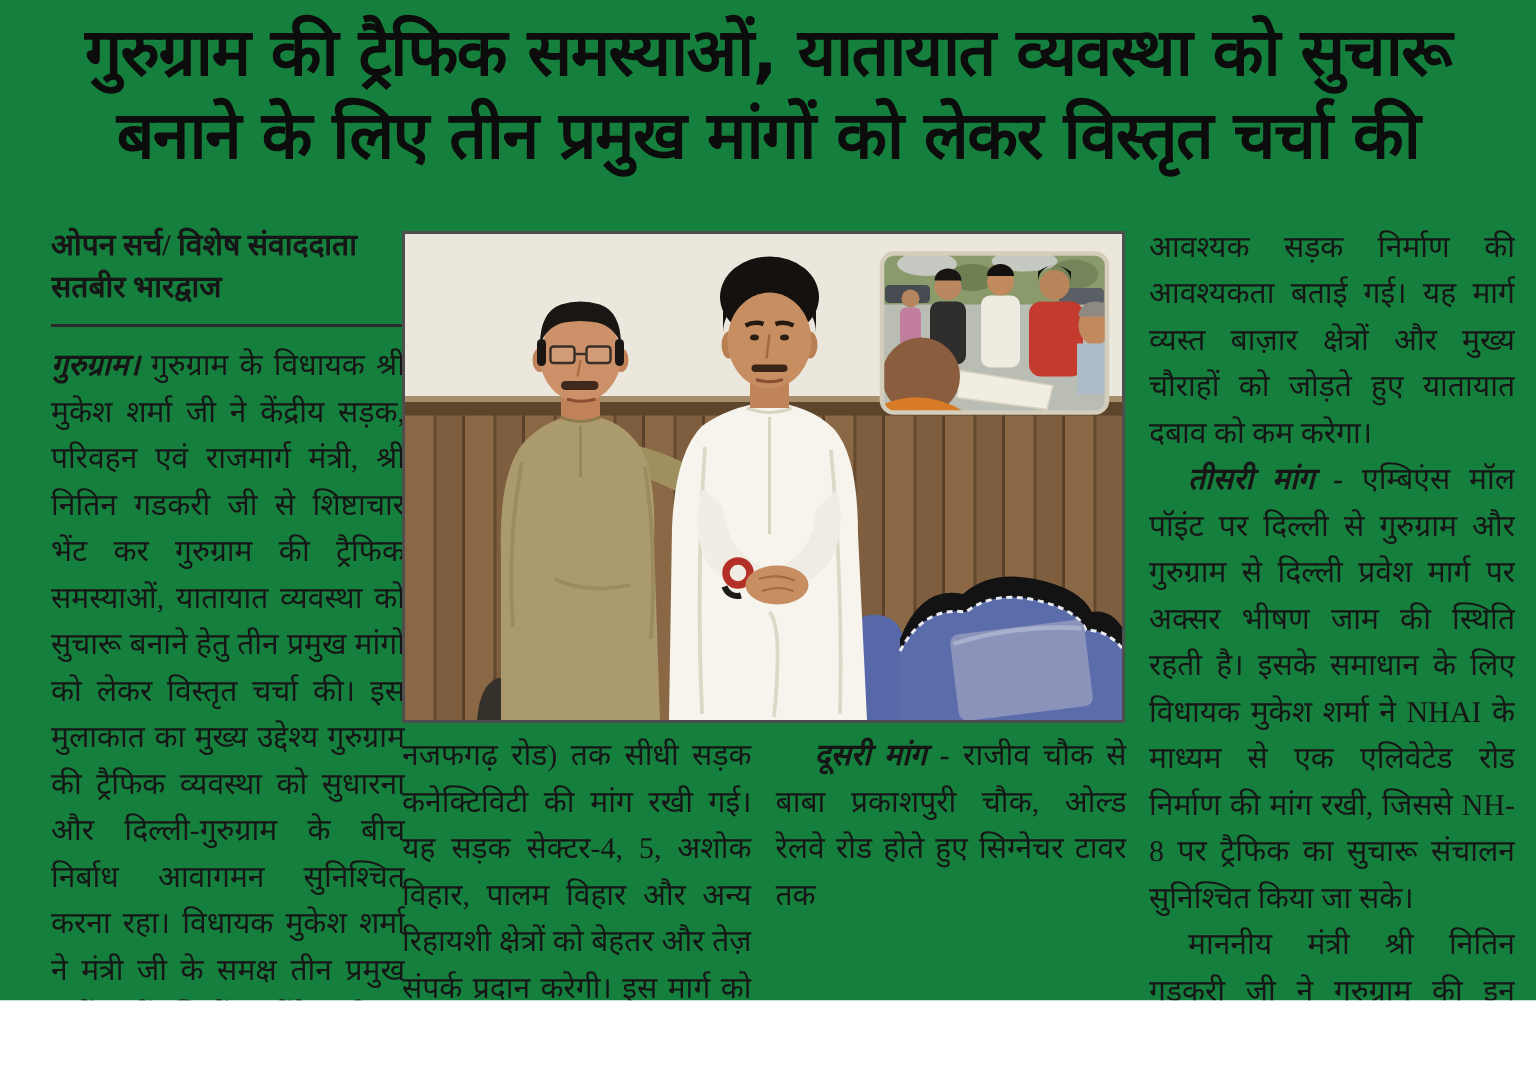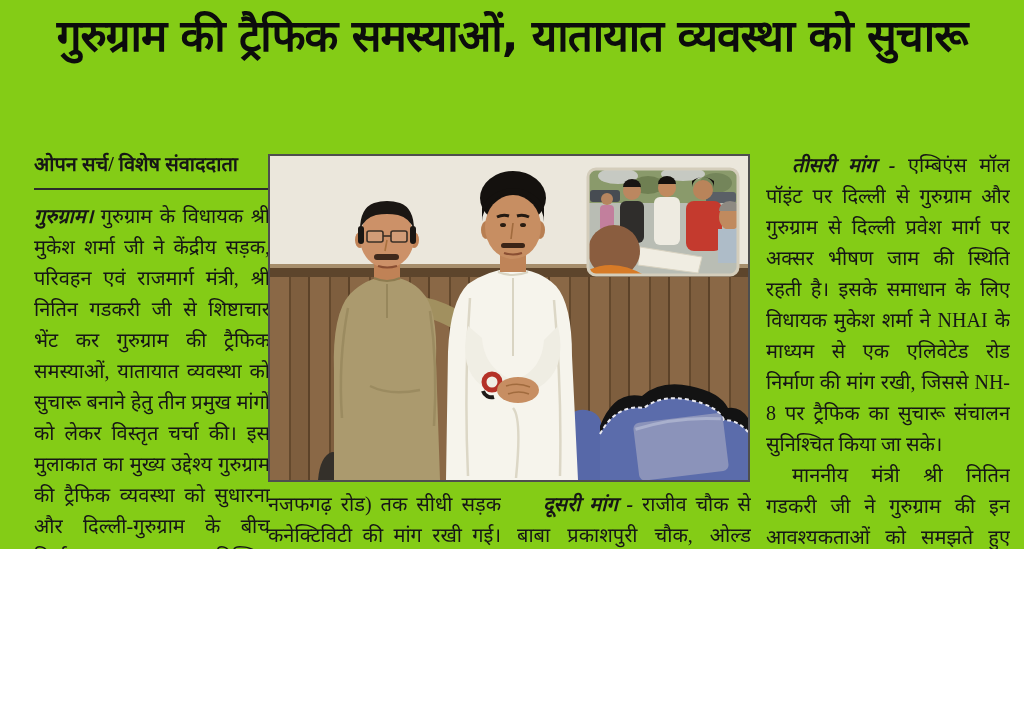--- a/index.html
+++ b/index.html
@@ -1,18 +1,18 @@
 <!DOCTYPE html>
 <html><head>
 <meta charset="utf-8">
 <style>
   html,body{margin:0;padding:0;background:#ffffff;}
   .page{
-    position:relative;width:1024px;height:549px;overflow:hidden;
-    background:#84cc16;color:#161616;
+    position:relative;width:1024px;height:667px;overflow:hidden;
+    background:#15803d;color:#161616;
     font-family:"Liberation Serif","DejaVu Serif",serif;
   }
   
   .headline{
     position:absolute;top:8px;left:8px;width:1008px;
     text-align:center;color:#0c0c0c;
     font-family:"DejaVu Sans","Liberation Sans",sans-serif;
     font-weight:800;font-size:44px;line-height:55px;letter-spacing:-1px;
   }
   
@@ -35,25 +35,27 @@
   }
   .photo svg{display:block;width:100%;height:100%;}
 </style>
 </head>
 <body>
 
 <div class="page">
 
   <header class="headline">
     <div>गुरुग्राम की ट्रैफिक समस्याओं, यातायात व्यवस्था को सुचारू</div>
+    <div>बनाने के लिए तीन प्रमुख मांगों को लेकर विस्तृत चर्चा की</div>
   </header>
 
   <div class="col col1">
     <div class="byline">
       <div>ओपन सर्च/ विशेष संवाददाता</div>
+      <div>सतबीर भारद्वाज</div>
     </div>
     <hr class="byline-rule">
     <p class="body-text"><span class="bold">गुरुग्राम।</span> <span>गुरुग्राम के विधायक श्री मुकेश शर्मा जी ने केंद्रीय सड़क, परिवहन एवं राजमार्ग मंत्री, श्री नितिन गडकरी जी से शिष्टाचार भेंट कर गुरुग्राम की ट्रैफिक समस्याओं, यातायात व्यवस्था को सुचारू बनाने हेतु तीन प्रमुख मांगों को लेकर विस्तृत चर्चा की। इस मुलाकात का मुख्य उद्देश्य गुरुग्राम की ट्रैफिक व्यवस्था को सुधारना और दिल्ली-गुरुग्राम के बीच निर्बाध आवागमन सुनिश्चित करना रहा। विधायक मुकेश शर्मा ने मंत्री जी के समक्ष तीन प्रमुख मांगें रखीं, जिन्हें उन्होंने गंभीरता से लिया और तुरंत संबंधित अधिकारियों को आवश्यक दिशा-निर्देश जारी किए।</span></p>
 
   </div>
 
   <figure class="photo">
     <svg viewBox="0 0 478 324" preserveAspectRatio="none">
       <defs>
         <pattern id="planks" width="40" height="324" patternUnits="userSpaceOnUse">
@@ -171,17 +173,18 @@
 
   <div class="col col2">
     <p class="body-text">नजफगढ़ रोड) तक सीधी सड़क कनेक्टिविटी की मांग रखी गई। यह सड़क सेक्टर-4, 5, अशोक विहार, पालम विहार और अन्य रिहायशी क्षेत्रों को बेहतर और तेज़ संपर्क प्रदान करेगी। इस मार्ग को लेकर पिछले महीने 3 जून को ही विधायक मुकेश शर्मा ने नगर निगम आयुक्त श्री प्रदीप दहिया एवं संबंधित अधिकारियों के</p>
   </div>
 
   <div class="col col3">
     <p class="body-text indent"><span class="bold">दूसरी मांग -</span> <span>राजीव चौक से बाबा प्रकाशपुरी चौक, ओल्ड रेलवे रोड होते हुए सिग्नेचर टावर तक</span></p>
   </div>
 
   <div class="col col4">
+    <p class="body-text">आवश्यक सड़क निर्माण की आवश्यकता बताई गई। यह मार्ग व्यस्त बाज़ार क्षेत्रों और मुख्य चौराहों को जोड़ते हुए यातायात दबाव को कम करेगा।</p>
     <p class="body-text indent"><span class="bold">तीसरी मांग -</span> <span>एम्बिएंस मॉल पॉइंट पर दिल्ली से गुरुग्राम और गुरुग्राम से दिल्ली प्रवेश मार्ग पर अक्सर भीषण जाम की स्थिति रहती है। इसके समाधान के लिए विधायक मुकेश शर्मा ने NHAI के माध्यम से एक एलिवेटेड रोड निर्माण की मांग रखी, जिससे NH-8 पर ट्रैफिक का सुचारू संचालन सुनिश्चित किया जा सके।</span></p>
     <p class="body-text indent">माननीय मंत्री श्री नितिन गडकरी जी ने गुरुग्राम की इन आवश्यकताओं को समझते हुए तुरंत संबंधित विभागों को दिशा-निर्देश जारी किया। उन्होंने कहा कि यातायात की समस्या देश के शहरी विकास से जुड़ा एक अहम विषय है और इसके समाधान के लिए केंद्र सरकार प्रतिबद्ध है।</p>
   </div>
 
 </div>
 
 </body></html>

